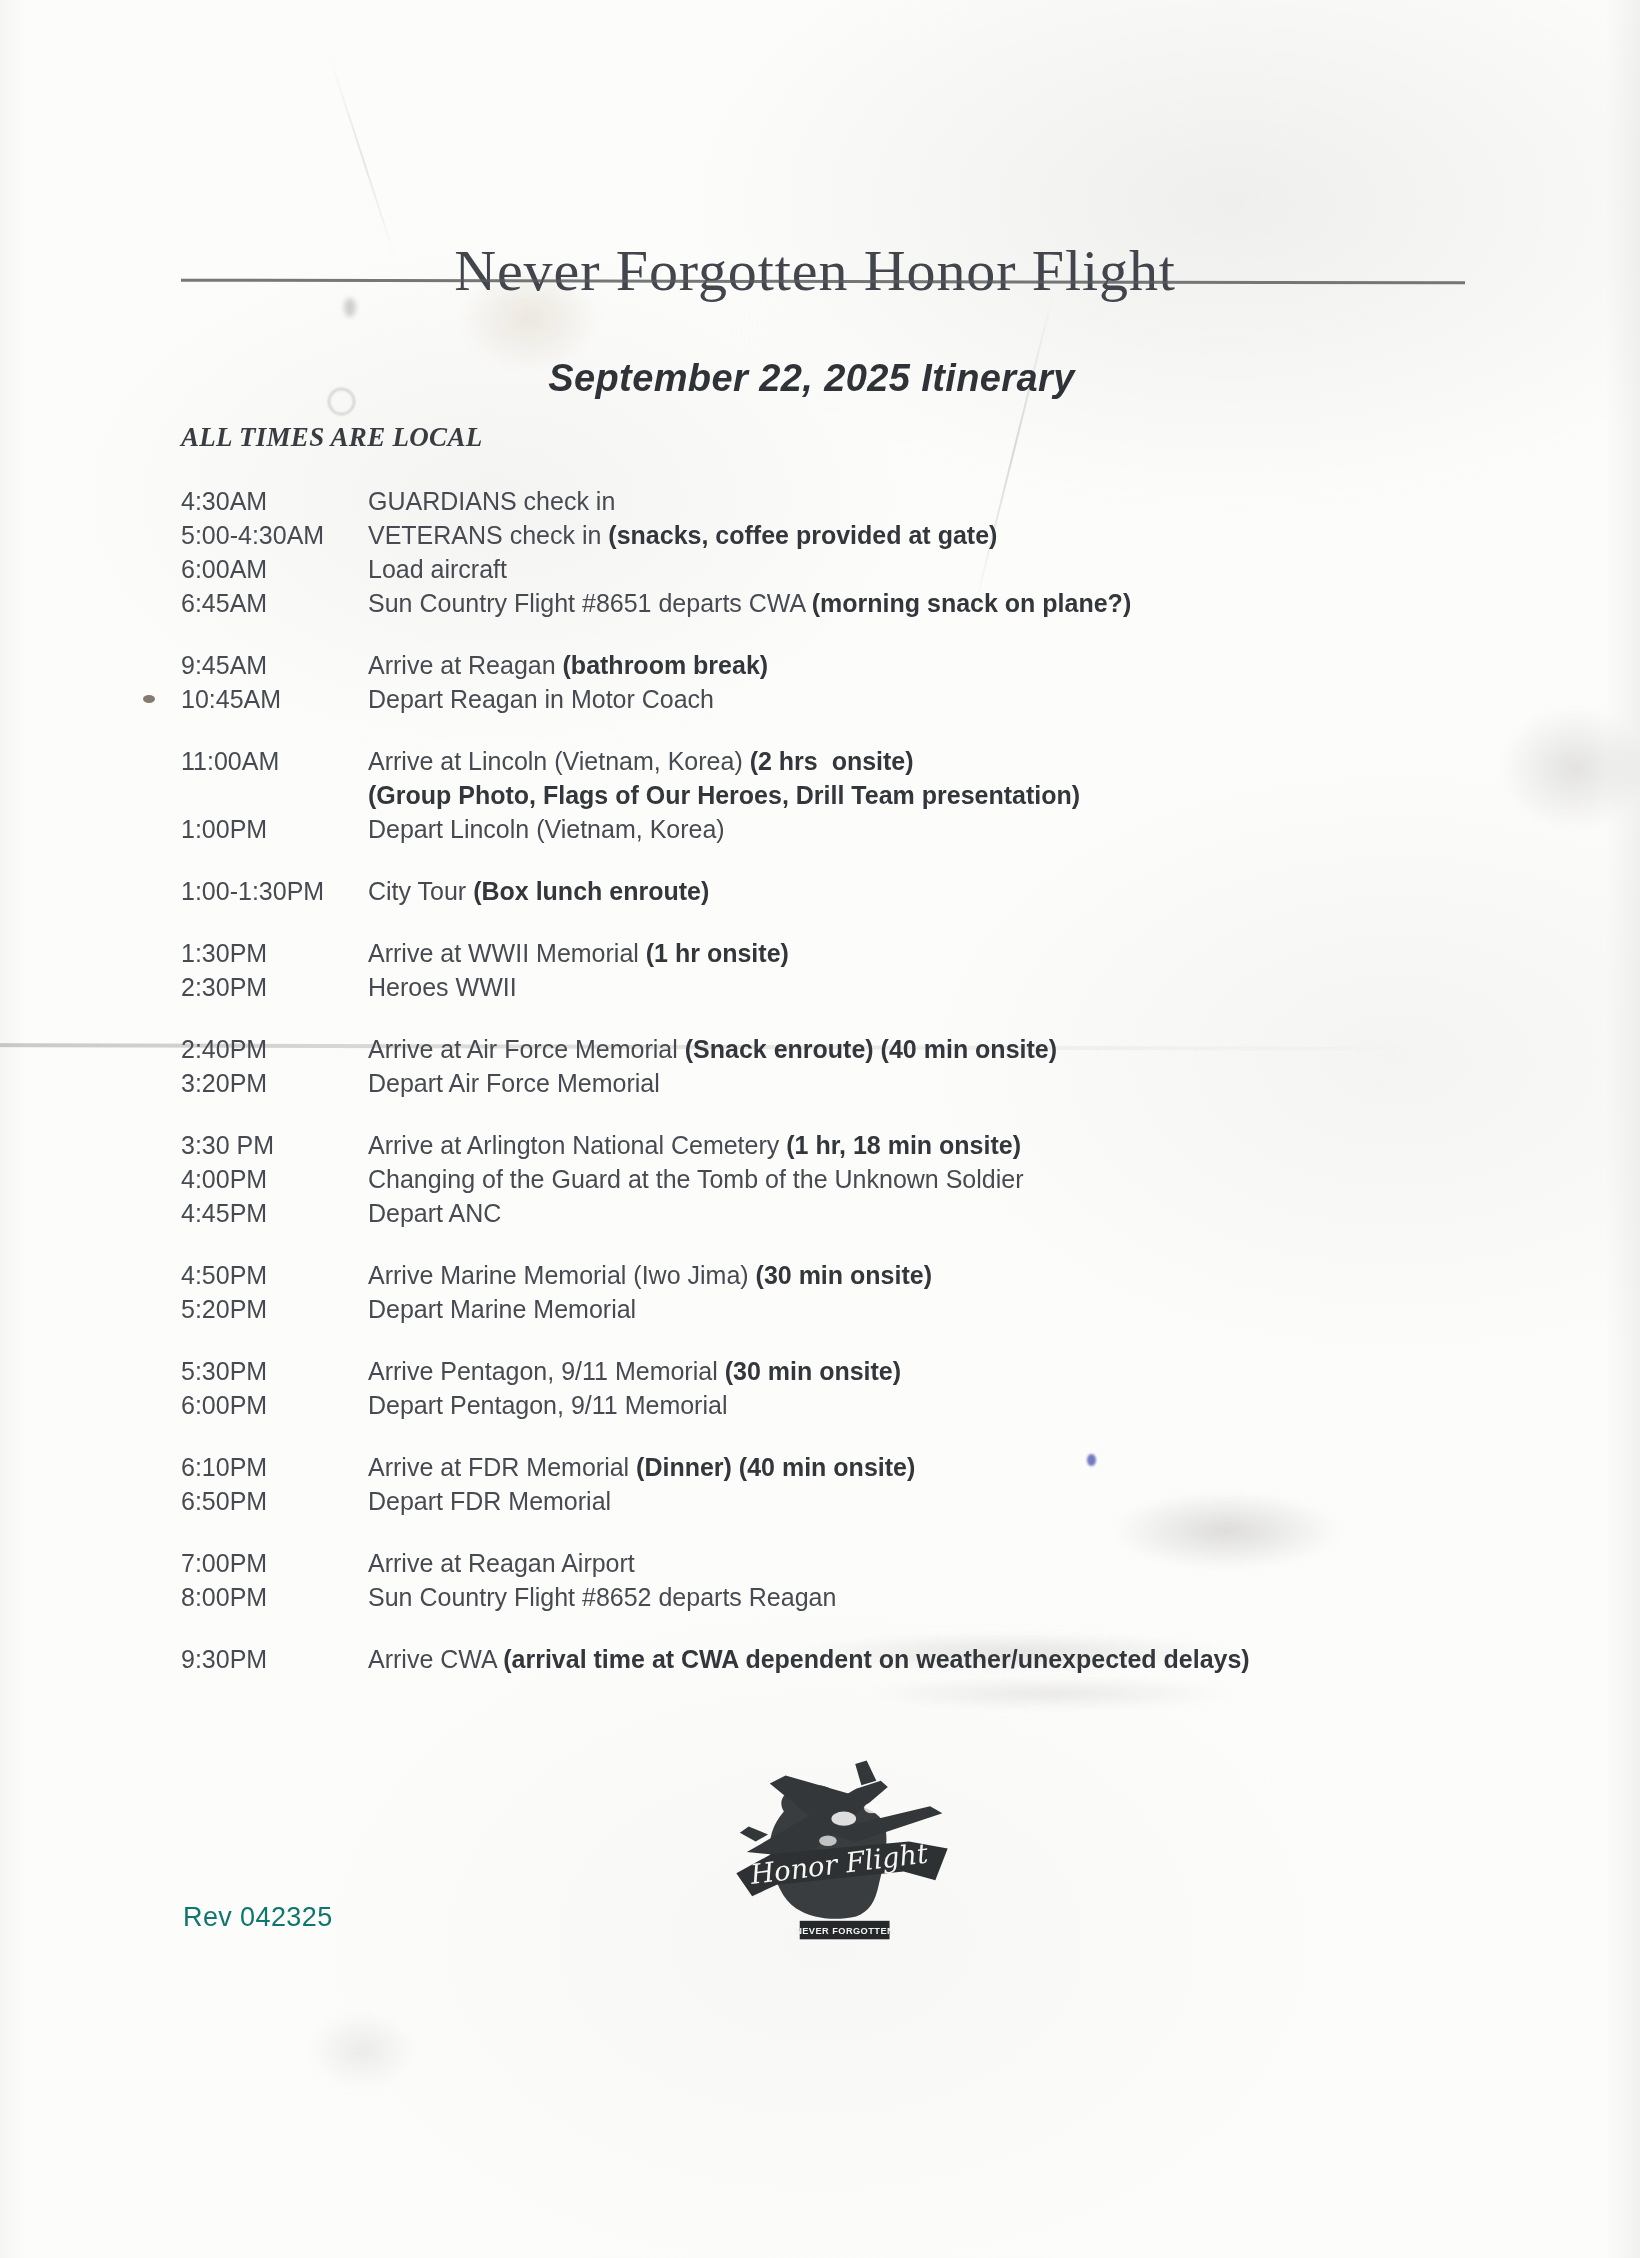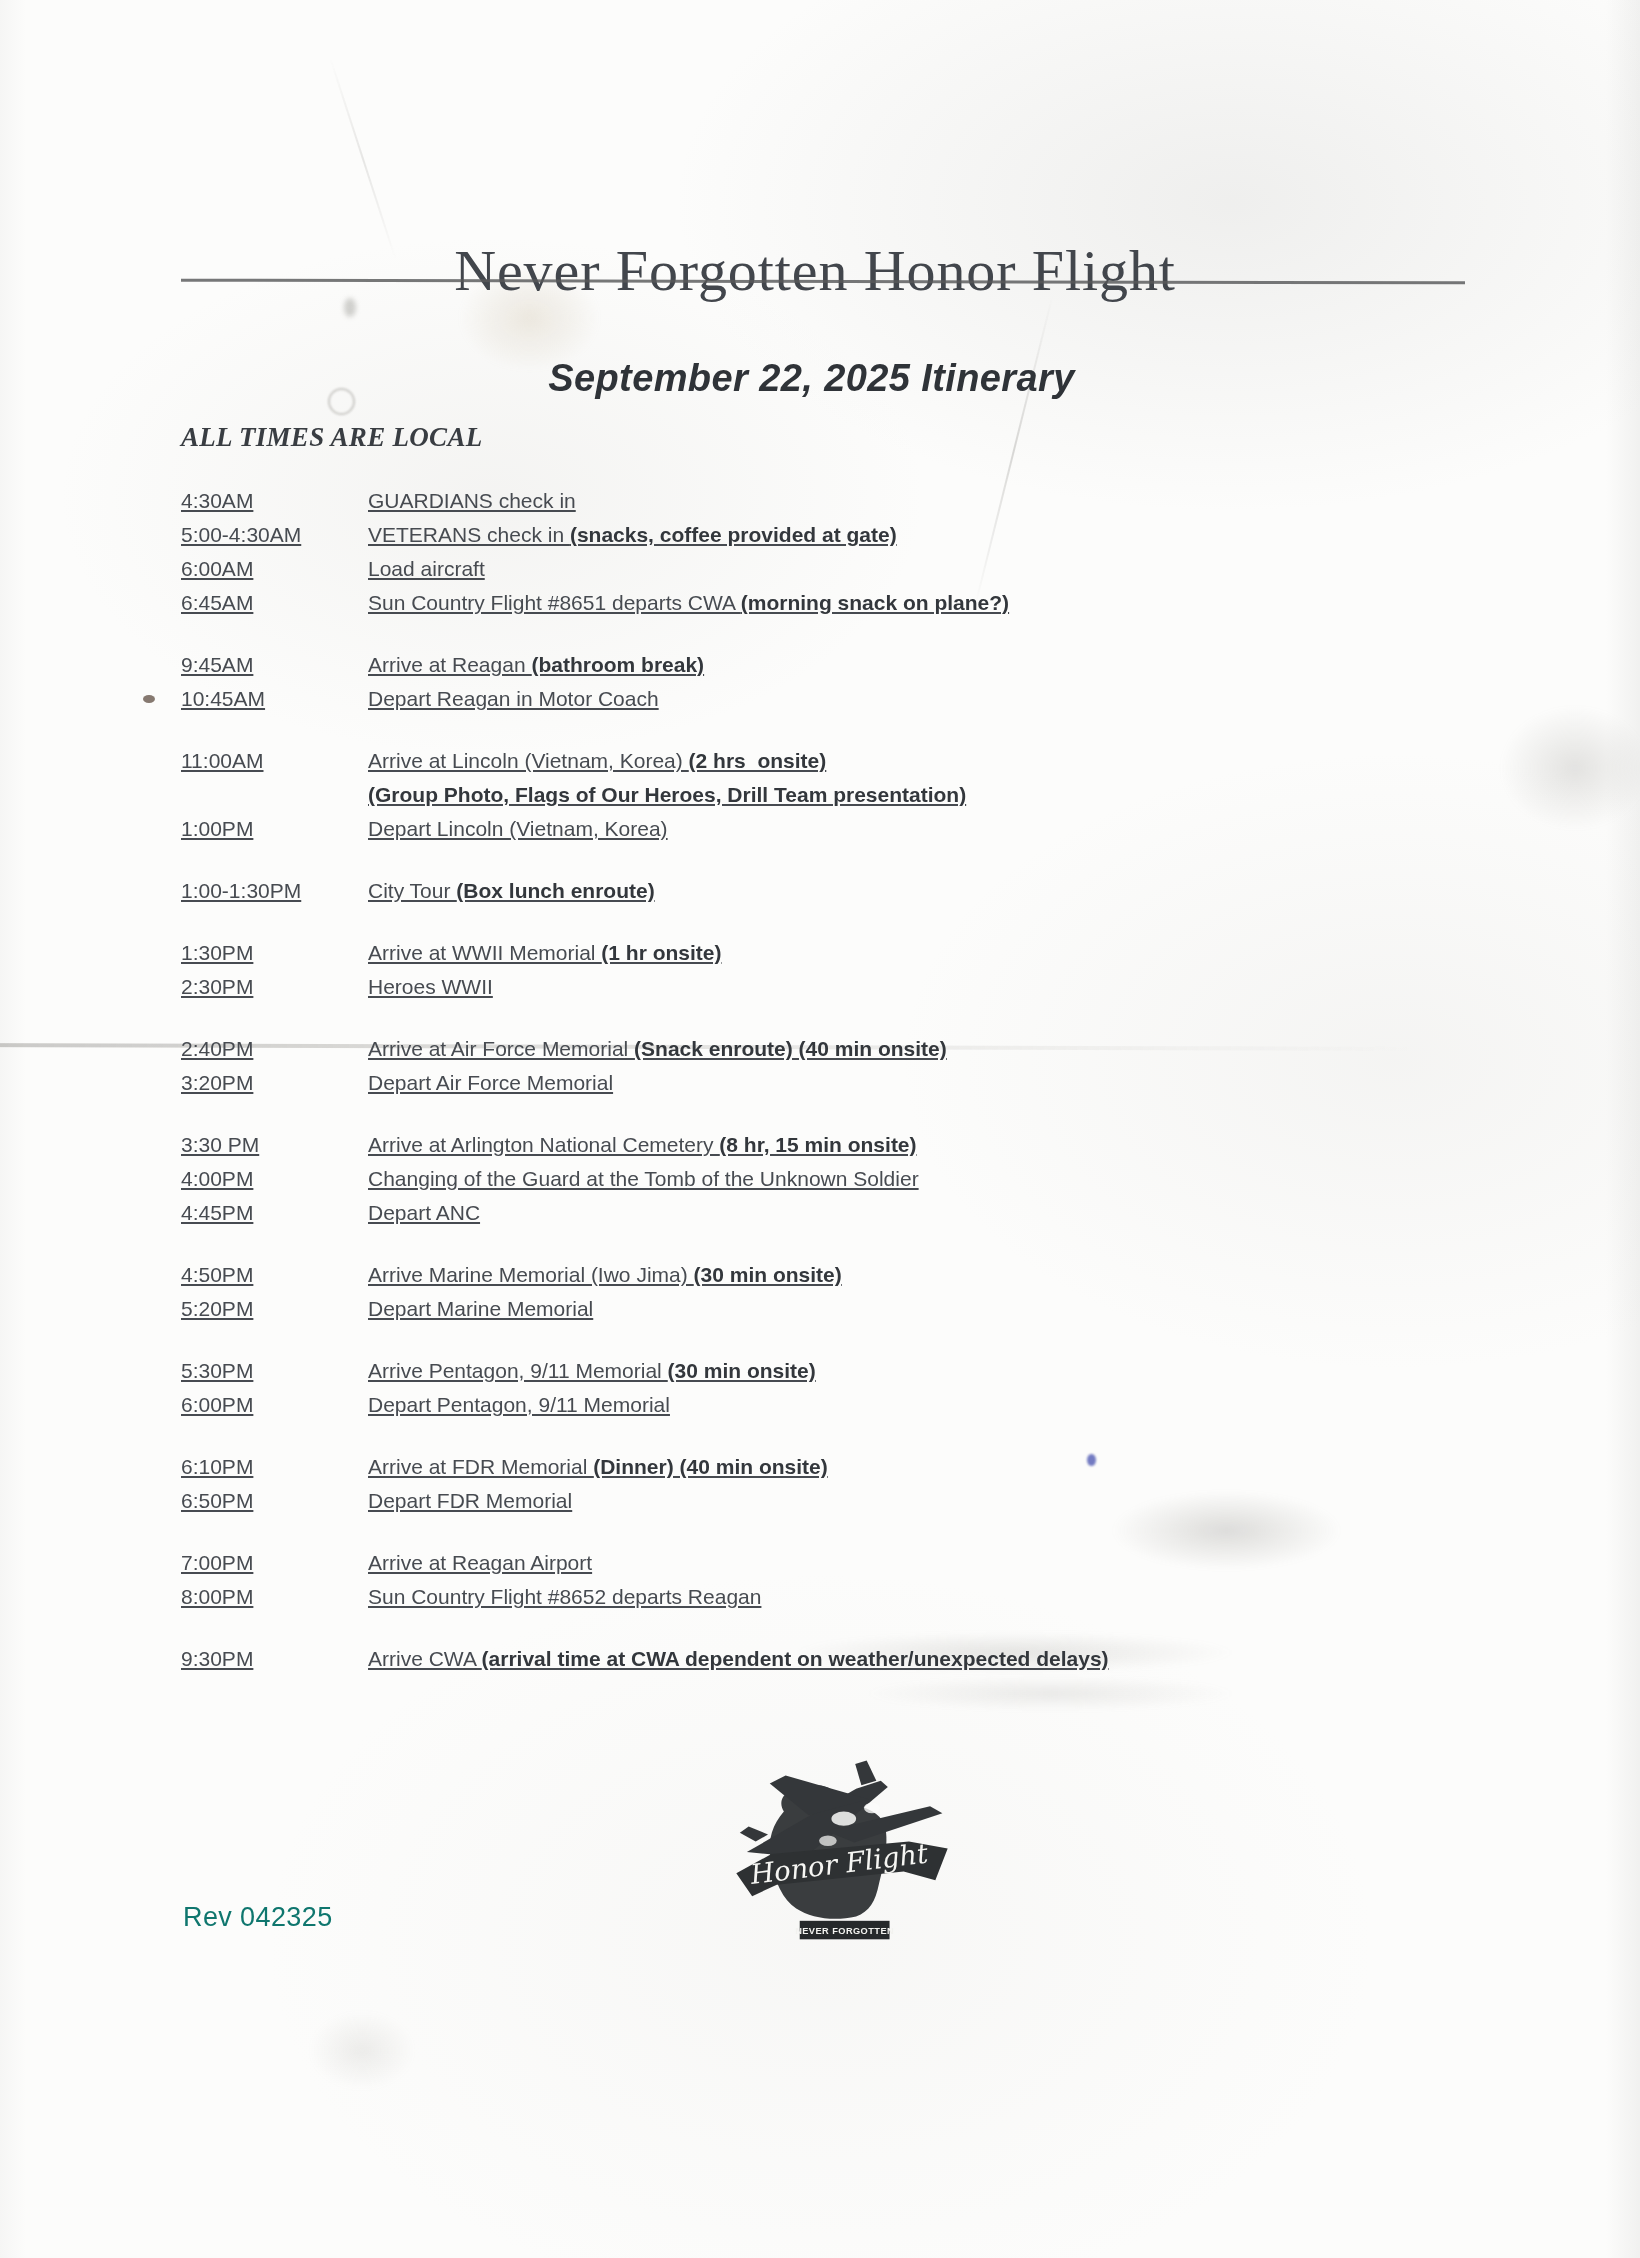--- a/index.html
+++ b/index.html
@@ -45,21 +45,21 @@
     letter-spacing:0.4px;white-space:nowrap;
   }
   .times-note{
     position:absolute;left:181px;top:422px;
     font-size:27px;font-weight:700;font-style:italic;color:#393d42;
     letter-spacing:0.3px;
     font-family:Liberation Serif, serif;
   }
   .schedule{
     position:absolute;left:181px;top:484px;width:1350px;
-    font-size:21px;color:#474b51;text-decoration:underline;
+    font-size:25px;color:#474b51;
   }
   .row{display:flex;line-height:34px;}
   .row.gap{margin-top:28px;}
   .row .time{flex:0 0 187px;white-space:pre;}
   .row .desc{flex:1;white-space:pre-wrap;}
   .desc .b{font-weight:700;color:#33373c;}
   .logo{position:absolute;left:722px;top:1757px;}
   .revision{
     position:absolute;left:183px;top:1902px;
     font-size:27px;color:#0f766e;letter-spacing:0.4px;
@@ -141,21 +141,21 @@
     <div class="row gap">
       <span class="time">2:40PM</span>
       <span class="desc"><span>Arrive at Air Force Memorial </span><span class="b">(Snack enroute) (40 min onsite)</span></span>
     </div>
     <div class="row">
       <span class="time">3:20PM</span>
       <span class="desc"><span>Depart Air Force Memorial</span></span>
     </div>
     <div class="row gap">
       <span class="time">3:30 PM</span>
-      <span class="desc"><span>Arrive at Arlington National Cemetery </span><span class="b">(8 hr, 15 min onsite)</span></span>
+      <span class="desc"><span>Arrive at Arlington National Cemetery </span><span class="b">(1 hr, 18 min onsite)</span></span>
     </div>
     <div class="row">
       <span class="time">4:00PM</span>
       <span class="desc"><span>Changing of the Guard at the Tomb of the Unknown Soldier</span></span>
     </div>
     <div class="row">
       <span class="time">4:45PM</span>
       <span class="desc"><span>Depart ANC</span></span>
     </div>
     <div class="row gap">

